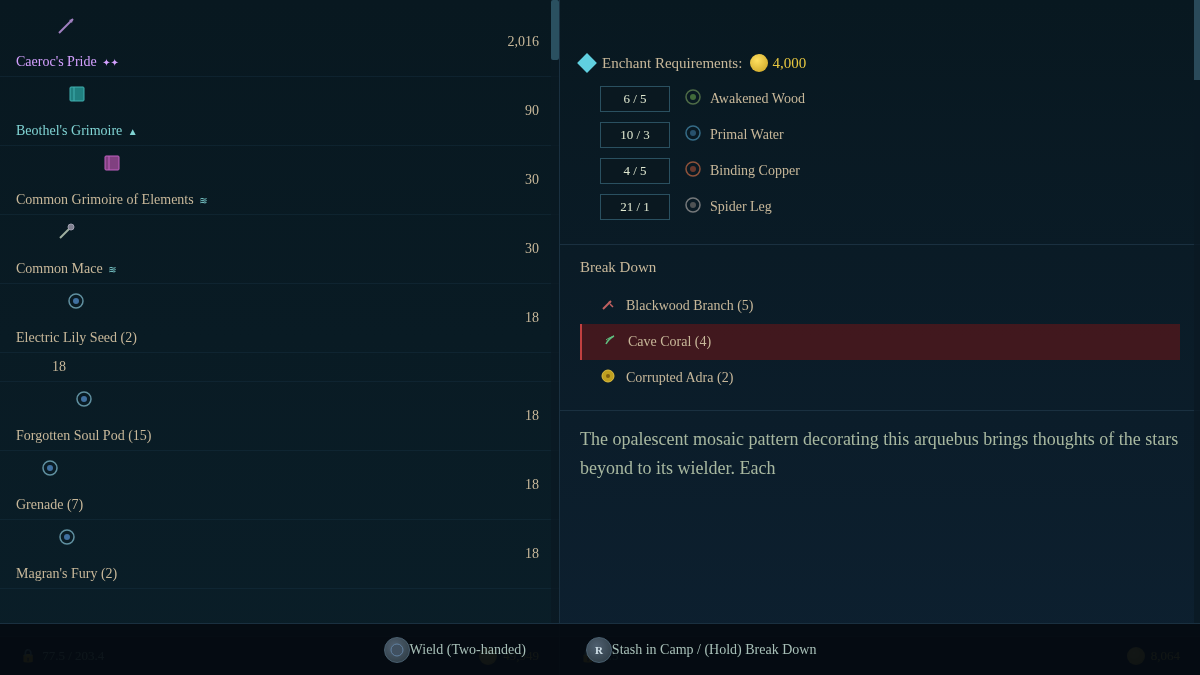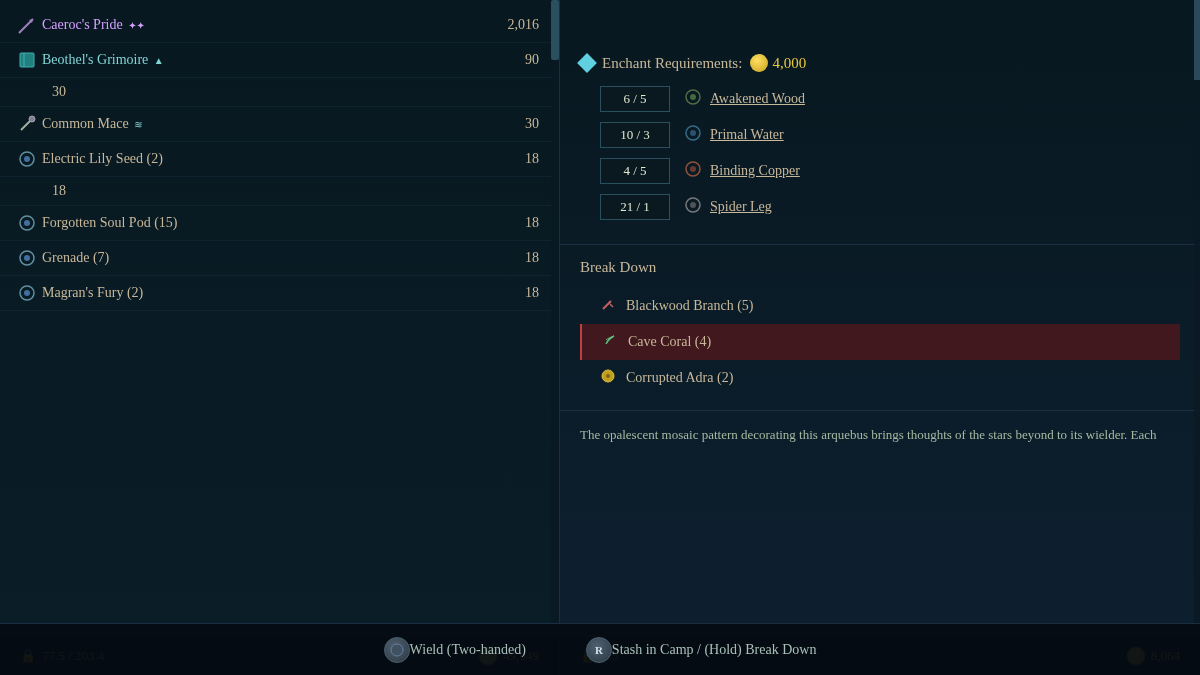--- a/index.html
+++ b/index.html
@@ -44,21 +44,22 @@
       justify-content: space-between;
       padding: 6px 20px 6px 16px;
       border-bottom: 1px solid rgba(30, 60, 80, 0.3);
       cursor: pointer;
       position: relative;
     }
 
     .item-left {
       display: flex;
       align-items: center;
-      gap: 4px;
+      gap: 18px;
+      flex-direction: column;
     }
 
     .item-icon {
       width: 22px;
       height: 22px;
       display: flex;
       align-items: center;
       justify-content: center;
       font-size: 14px;
     }
@@ -177,21 +178,20 @@
       min-width: 70px;
       text-align: center;
     }
 
     .req-item {
       display: flex;
       align-items: center;
       gap: 8px;
       font-size: 14px;
       color: #c8b89a;
-      text-decoration: underline;
     }
 
     .req-icon {
       font-size: 13px;
       opacity: 0.8;
     }
 
     
     .breakdown-section {
       padding: 14px 20px;
@@ -222,21 +222,21 @@
       font-size: 14px;
     }
 
     
     .description-section {
       padding: 14px 20px;
       flex: 1;
     }
 
     .description-text {
-      font-size: 13px;
+      font-size: 18px;
       color: #a8b8a0;
       line-height: 1.6;
     }
 
     .right-footer {
       display: flex;
       justify-content: space-between;
       align-items: center;
       padding: 10px 20px;
       border-top: 1px solid #1a3040;
@@ -342,20 +342,29 @@
               <svg width="20" height="20" viewBox="0 0 20 20">
                 <rect x="3" y="3" width="14" height="14" rx="1" fill="#208080" stroke="#40b0b0" stroke-width="1"></rect>
                 <line x1="7" y1="3" x2="7" y2="17" stroke="#40b0b0" stroke-width="1"></line>
               </svg>
             </div>
             <span class="item-name teal">Beothel's Grimoire<span class="item-sparkle" style="color: rgb(128, 212, 212);"> ▲</span></span>
           </div>
           <div class="item-value">90</div>
         </div>
         <div class="item-row">
+          <div class="item-left">
+            <div class="item-icon">
+              <svg width="20" height="20" viewBox="0 0 20 20">
+                <rect x="3" y="3" width="14" height="14" rx="1" fill="#804080" stroke="#c060c0" stroke-width="1"></rect>
+                <line x1="7" y1="3" x2="7" y2="17" stroke="#c060c0" stroke-width="1"></line>
+              </svg>
+            </div>
+            <span class="item-name">Common Grimoire of Elements<span class="item-sparkle" style="color: rgb(128, 212, 212);"> ≋</span></span>
+          </div>
           <div class="item-value">30</div>
         </div>
         <div class="item-row">
           <div class="item-left">
             <div class="item-icon">
               <svg width="20" height="20" viewBox="0 0 20 20">
                 <line x1="4" y1="16" x2="14" y2="6" stroke="#a0b0a0" stroke-width="2"></line>
                 <circle cx="15" cy="5" r="3" fill="#808090" stroke="#a0a0b0" stroke-width="1"></circle>
               </svg>
             </div>

